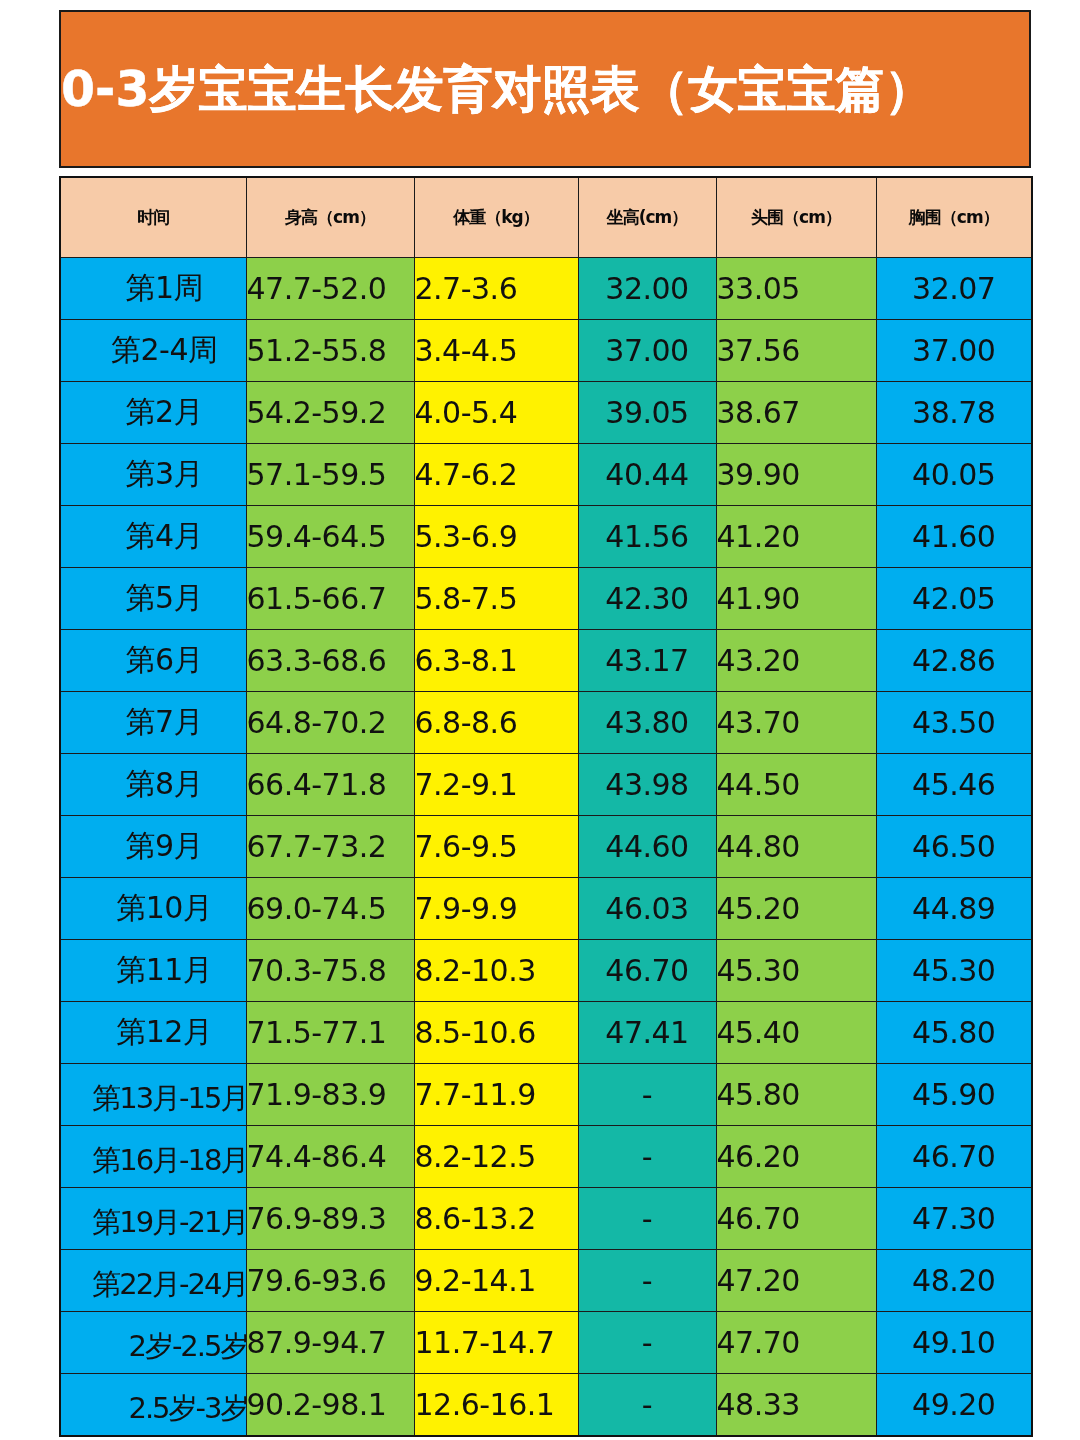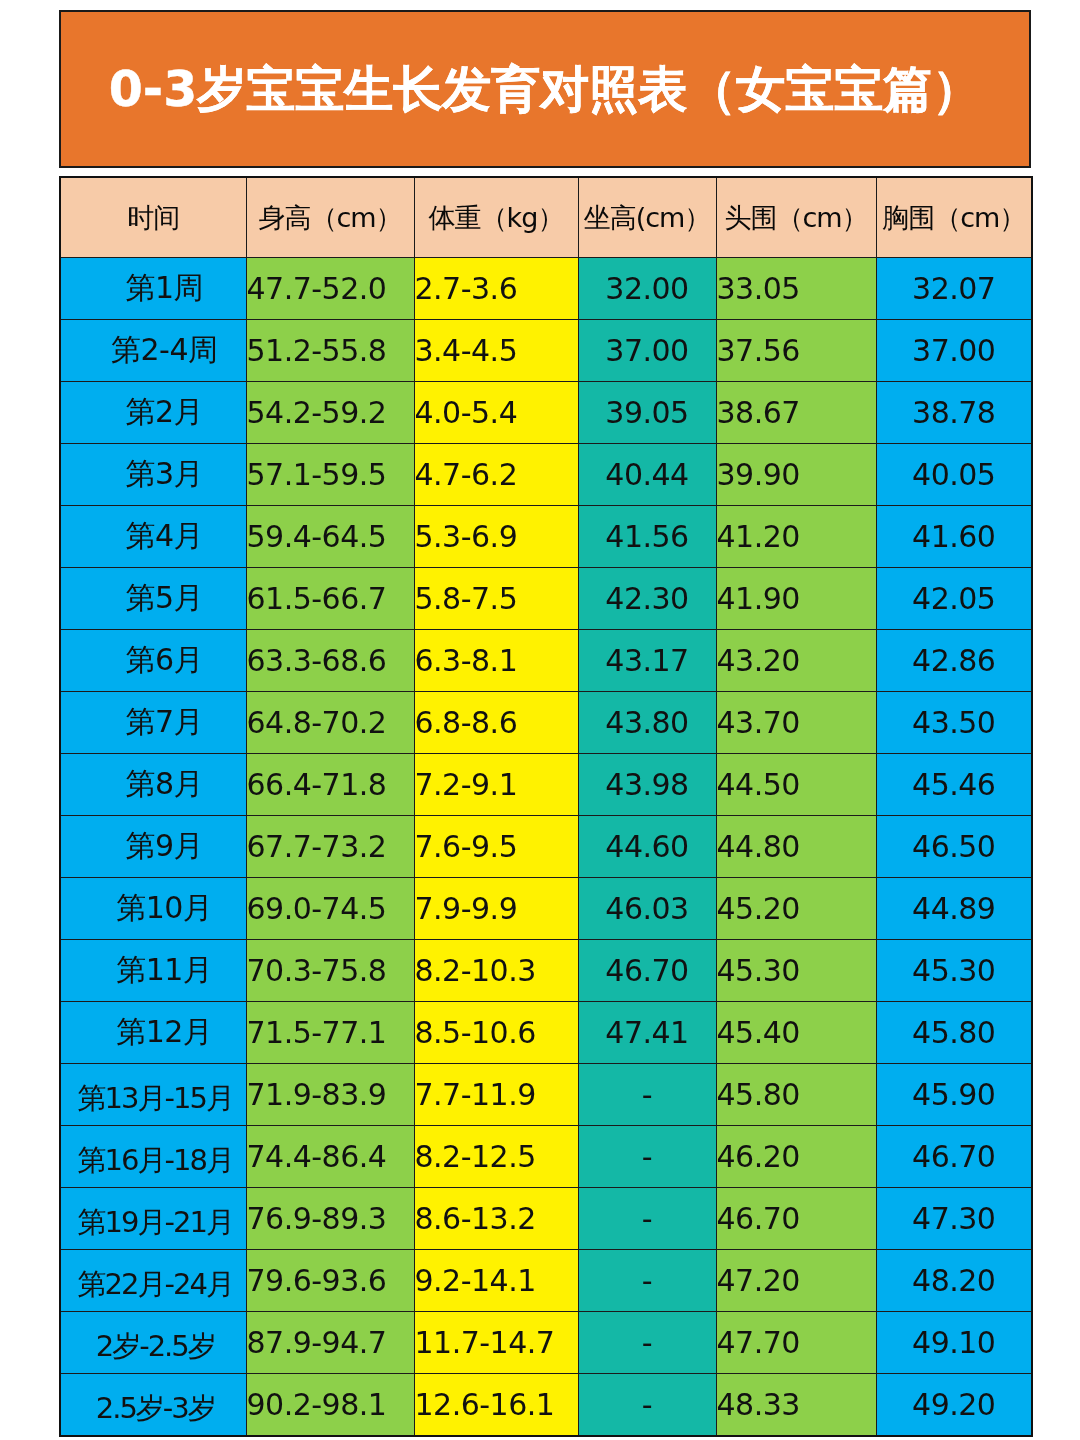--- a/index.html
+++ b/index.html
@@ -30,21 +30,20 @@
   }
 
   
   .title-banner {
     height: 158px;
     background: #E8762C;
     border: 2px solid #1a1a1a;
     box-sizing: border-box;
     display: flex;
     align-items: center;
-    justify-content: center;
     overflow: hidden;
   }
   .title-text {
     color: #ffffff;
     font-family: "DejaVu Sans", "Liberation Sans", sans-serif;
     font-size: 49px;
     font-weight: bold;
     letter-spacing: 0px;
     white-space: nowrap;
     line-height: 1;
@@ -75,22 +74,22 @@
   .c3 { width: 164px; }
   .c4 { width: 138px; }
   .c5 { width: 160px; }
   .c6 { width: 156px; }
 
   
   thead th {
     background: #F7CBA8;
     height: 79px;
     color: #0a0a0a;
-    font-size: 27px;
-    font-weight: normal;
+    font-size: 17px;
+    font-weight: bold;
     text-align: center;
     vertical-align: middle;
     letter-spacing: -1px;
   }
 
   tbody td {
     height: 61px;
     vertical-align: middle;
     font-size: 30px;
     color: #111111;
@@ -106,21 +105,21 @@
   td.col-chest   { background: #00AEEF; text-align: center; }
 
   
   td.col-time .tlabel {
     display: block;
     width: 100%;
     text-align: center;
     white-space: nowrap;
     padding-left: 11px;
   }
-  td.col-time.wide .tlabel { letter-spacing: -2px; font-size: 29px; text-align: center; padding-left: 2px; margin-top: 8px; }
+  td.col-time.wide .tlabel { letter-spacing: -2px; font-size: 29px; text-align: right; padding-left: 2px; margin-top: 8px; }
 </style>
 </head>
 <body>
 
 <div id="page">
   <div id="sheet">
 
     <div class="title-banner">
       <div class="title-text">0-3岁宝宝生长发育对照表（女宝宝篇）</div>
     </div>

